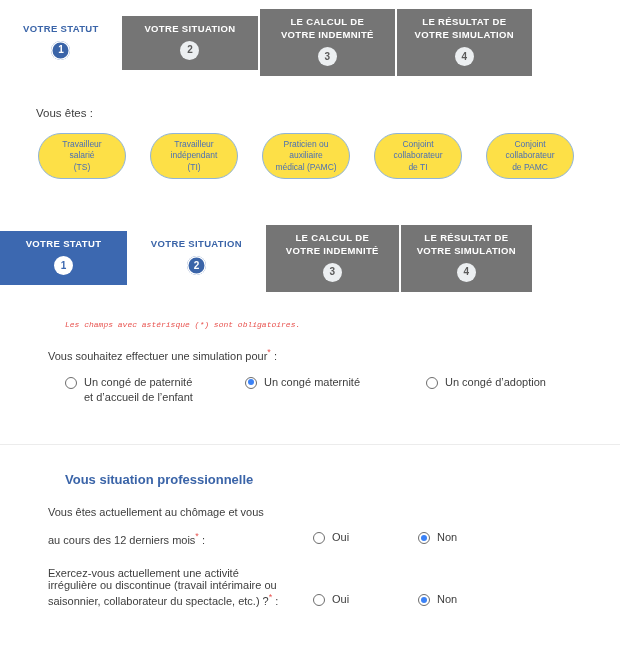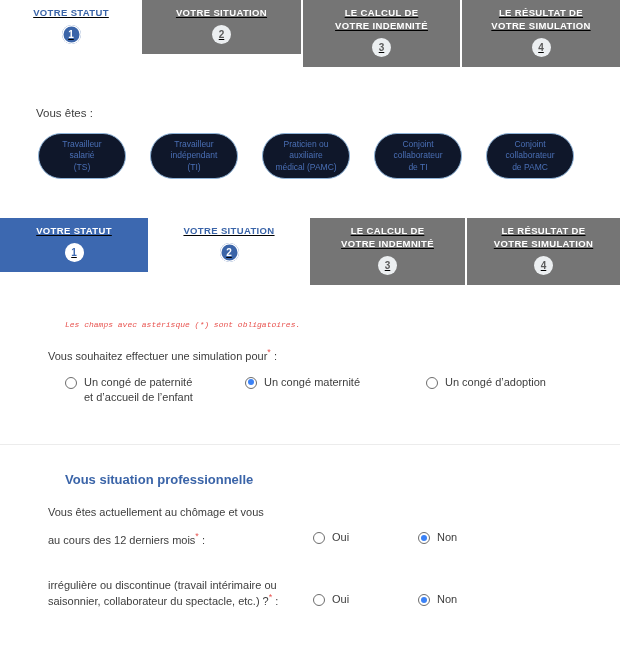--- a/index.html
+++ b/index.html
@@ -6,23 +6,22 @@
   html, body {
     width: 620px; height: 665px;
     background: #ffffff;
     font-family: "Liberation Sans", sans-serif;
     overflow: hidden;
   }
 
   
   .stepbar {
     display: flex;
-    width: 620px;
-    align-items: flex-start;
-    text-decoration: underline;
+    width: 532px;
+    align-items: center;
   }
   .stepbar-1 { height: 85px; }
   .stepbar-2 { height: 80px; margin-top: 0; }
 
   .step {
     display: flex;
     flex-direction: column;
     align-items: center;
     justify-content: center;
     text-align: center;
@@ -86,21 +85,21 @@
   .pill {
     width: 88px; height: 46px;
     border: 1px solid #8fb4d9;
     border-radius: 23px;
     display: flex; flex-direction: column;
     align-items: center; justify-content: center;
     color: #4a6fb5;
     font-size: 8.5px;
     line-height: 11.5px;
     text-align: center;
-    background: #0f172a;
+    background: #fde047;
     cursor: pointer;
   }
 
   
   .form-zone { padding: 22px 0 0 0; }
   .required-note {
     color: #e8534f;
     font-style: italic;
     font-size: 8px;
     margin-left: 65px;
@@ -301,21 +300,21 @@
       </label>
       <label class="radio-opt">
         <span class="radio on"></span>
         <span class="rtext">Non</span>
       </label>
     </div>
   </div>
 
   <div class="qrow" style="margin-top:22px">
     <div class="question qtext">
-      <br>
+      <span>Exercez-vous actuellement une activité</span><br>
       <span>irrégulière ou discontinue (travail intérimaire ou</span><br>
       <span>saisonnier, collaborateur du spectacle, etc.) ?</span><span class="ast">*</span>
       <span>:</span>
     </div>
     <div class="qopts">
       <label class="radio-opt opt-oui">
         <span class="radio"></span>
         <span class="rtext">Oui</span>
       </label>
       <label class="radio-opt">

